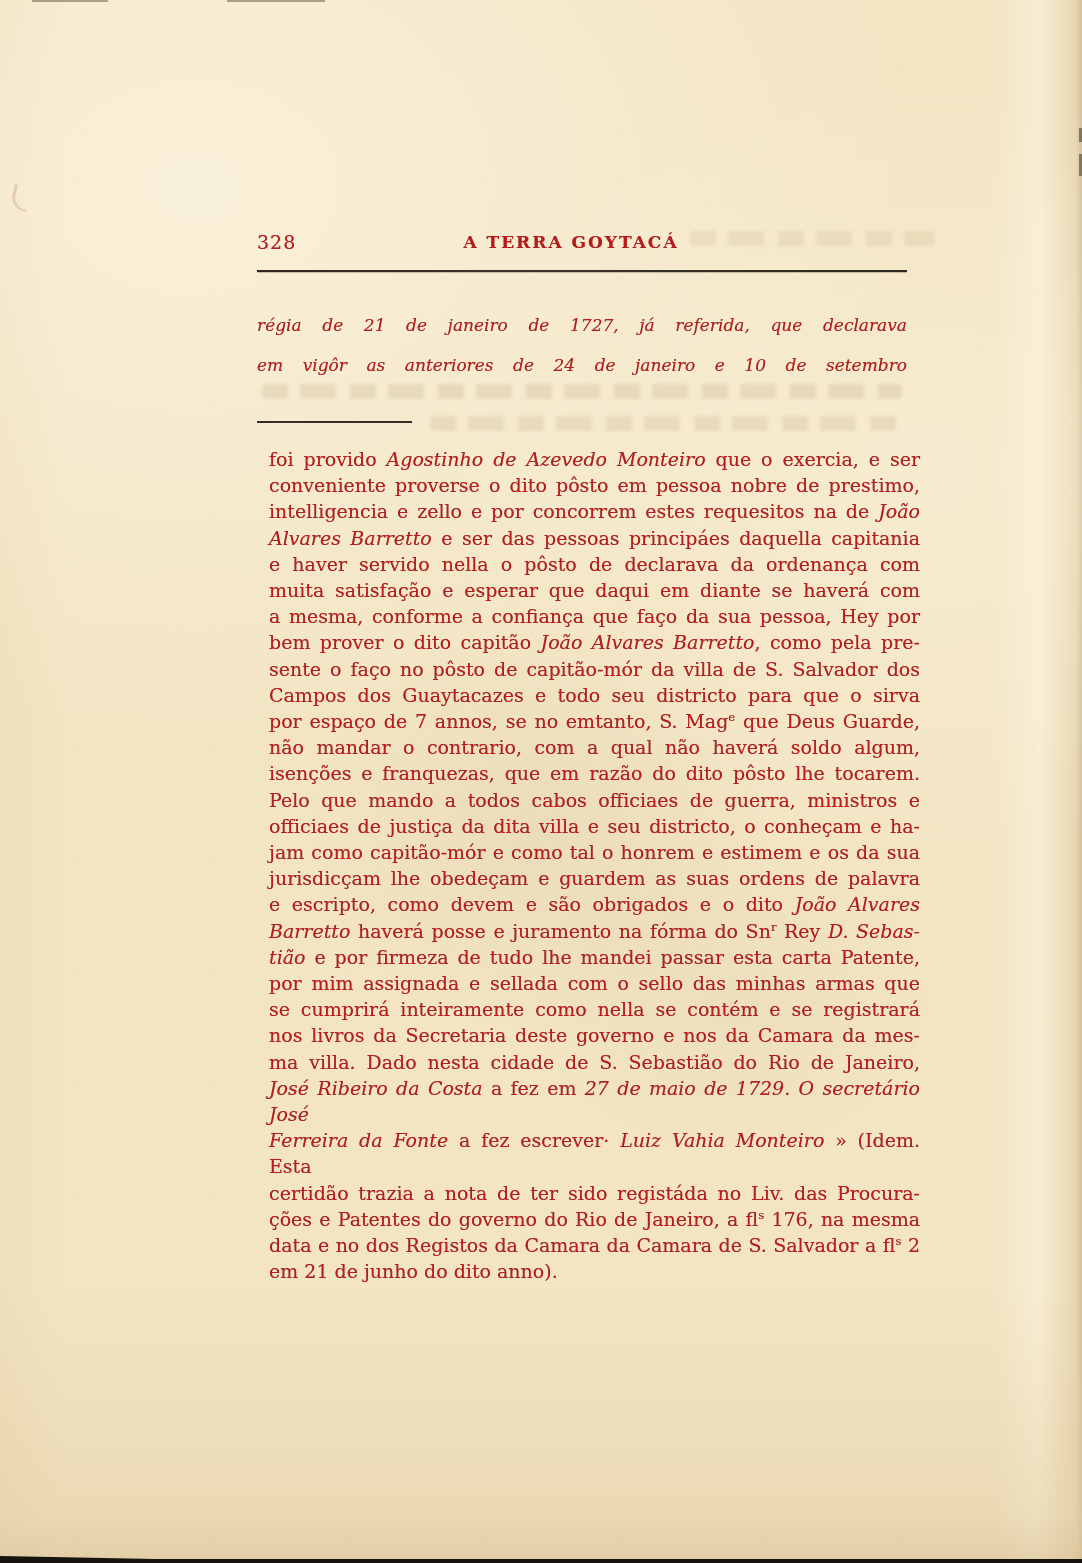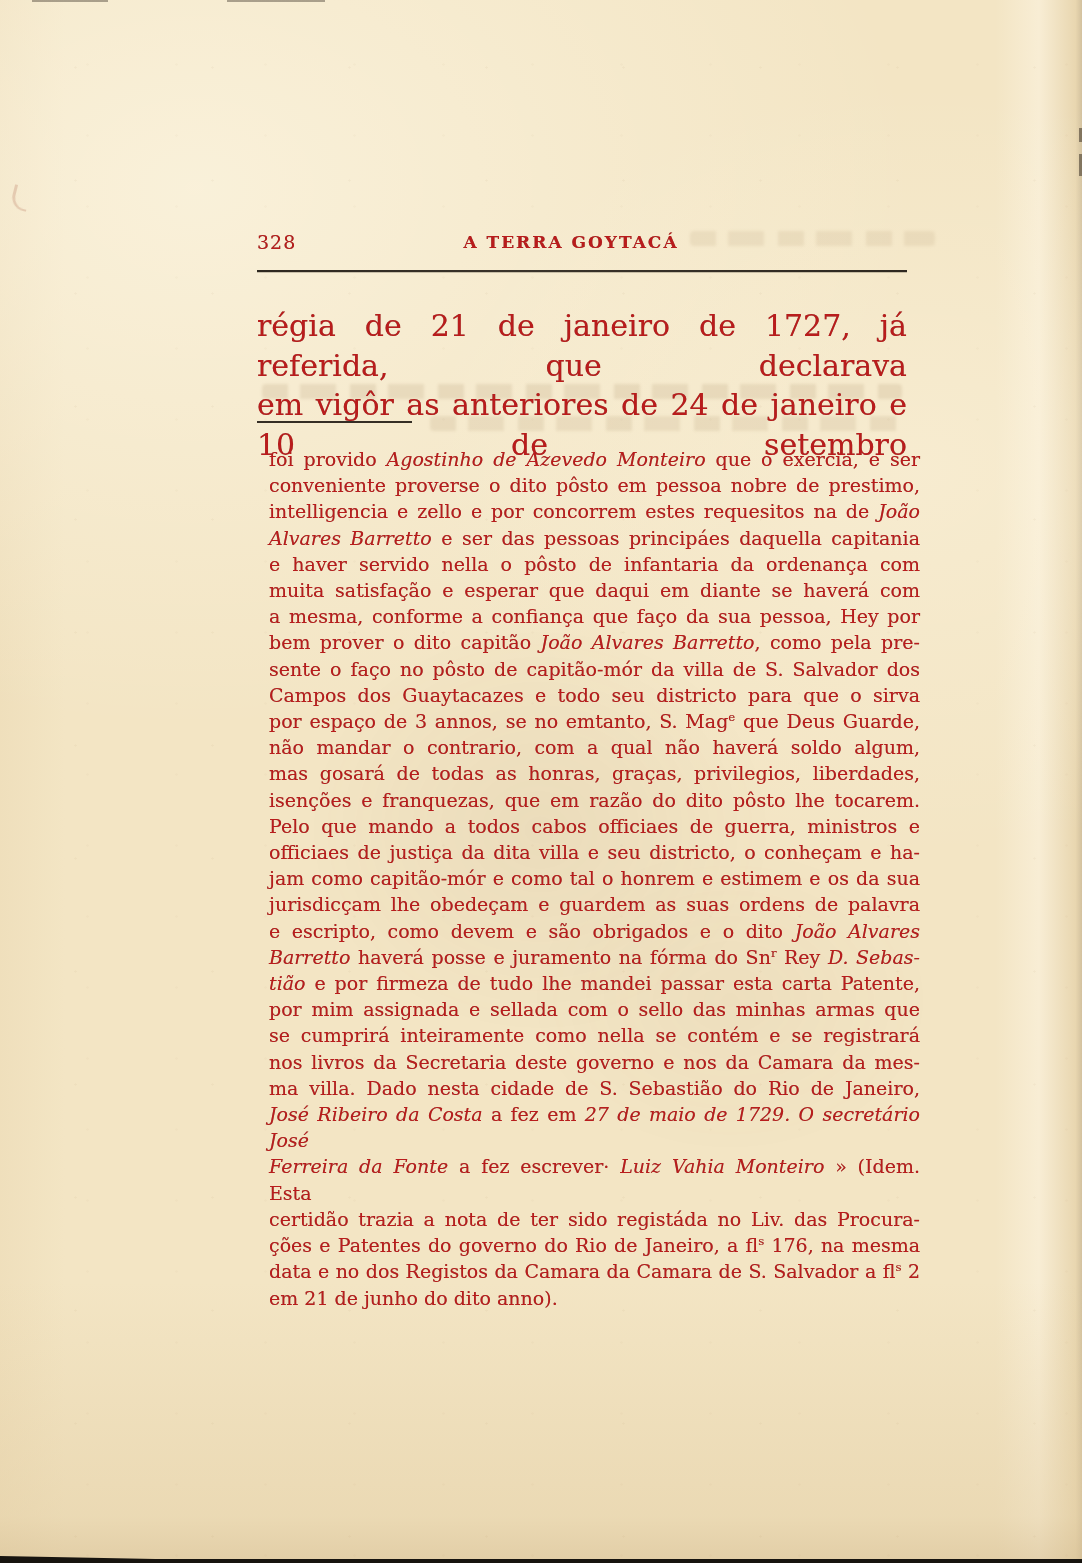--- a/index.html
+++ b/index.html
@@ -38,22 +38,23 @@
     margin-left:16px;
   }
   .header-rule{
     position:absolute;left:257px;top:270px;width:650px;height:2px;
     background:linear-gradient(to right,#2e2820 0%,#3a332a 40%,#2e2820 100%);
     box-shadow:0 1px 0 rgba(60,50,40,.25);
   }
   
   .body-par{
     position:absolute;left:257px;top:306px;width:650px;
-    font-size:30px;line-height:39.5px;
+    font-size:17px;line-height:39.5px;
     text-shadow:0 0 .5px rgba(63,56,45,.5);
+    font-style:italic;
   }
   
   .footnote-rule{
     position:absolute;left:257px;top:421px;width:155px;height:2px;
     background:#352e25;
   }
   .footnote{
     position:absolute;left:269px;top:446px;width:651px;
     font-size:19px;line-height:26.2px;
     text-shadow:0 0 .4px rgba(63,56,45,.5);
@@ -116,29 +117,28 @@
     <div class="tline"><span>régia de 21 de janeiro de 1727, já referida, que declarava</span></div>
     <div class="tline"><span>em vigôr as anteriores de 24 de janeiro e 10 de setembro</span></div>
   </div>
 
 <div class="footnote-rule"></div>
 <div class="footnote ink">
     <div class="tline"><span>foi provido </span><span class="it">Agostinho de Azevedo Monteiro</span><span> que o exercia, e ser</span></div>
     <div class="tline"><span>conveniente proverse o dito pôsto em pessoa nobre de prestimo,</span></div>
     <div class="tline"><span>intelligencia e zello e por concorrem estes requesitos na de </span><span class="it">João</span></div>
     <div class="tline"><span class="it">Alvares Barretto</span><span> e ser das pessoas principáes daquella capitania</span></div>
-    <div class="tline"><span>e haver servido nella o pôsto de infantaria da ordenança com</span></div>
+    <div class="tline"><span>e haver servido nella o pôsto de declarava da ordenança com</span></div>
     <div class="tline"><span>muita satisfação e esperar que daqui em diante se haverá com</span></div>
     <div class="tline"><span>a mesma, conforme a confiança que faço da sua pessoa, Hey por</span></div>
     <div class="tline"><span>bem prover o dito capitão </span><span class="it">João Alvares Barretto</span><span>, como pela pre-</span></div>
     <div class="tline"><span>sente o faço no pôsto de capitão-mór da villa de S. Salvador dos</span></div>
     <div class="tline"><span>Campos dos Guaytacazes e todo seu districto para que o sirva</span></div>
-    <div class="tline"><span>por espaço de 3 annos, se no emtanto, S. Mag</span><sup>e</sup><span> que Deus Guarde,</span></div>
+    <div class="tline"><span>por espaço de 7 annos, se no emtanto, S. Mag</span><sup>e</sup><span> que Deus Guarde,</span></div>
     <div class="tline"><span>não mandar o contrario, com a qual não haverá soldo algum,</span></div>
-    <div class="tline"><span>mas gosará de todas as honras, graças, privilegios, liberdades,</span></div>
     <div class="tline"><span>isenções e franquezas, que em razão do dito pôsto lhe tocarem.</span></div>
     <div class="tline"><span>Pelo que mando a todos cabos officiaes de guerra, ministros e</span></div>
     <div class="tline"><span>officiaes de justiça da dita villa e seu districto, o conheçam e ha-</span></div>
     <div class="tline"><span>jam como capitão-mór e como tal o honrem e estimem e os da sua</span></div>
     <div class="tline"><span>jurisdicçam lhe obedeçam e guardem as suas ordens de palavra</span></div>
     <div class="tline"><span>e escripto, como devem e são obrigados e o dito </span><span class="it">João Alvares</span></div>
     <div class="tline"><span class="it">Barretto</span><span> haverá posse e juramento na fórma do Sn</span><sup>r</sup><span> Rey </span><span class="it">D. Sebas-</span></div>
     <div class="tline"><span class="it">tião</span><span> e por firmeza de tudo lhe mandei passar esta carta Patente,</span></div>
     <div class="tline"><span>por mim assignada e sellada com o sello das minhas armas que</span></div>
     <div class="tline"><span>se cumprirá inteiramente como nella se contém e se registrará</span></div>

